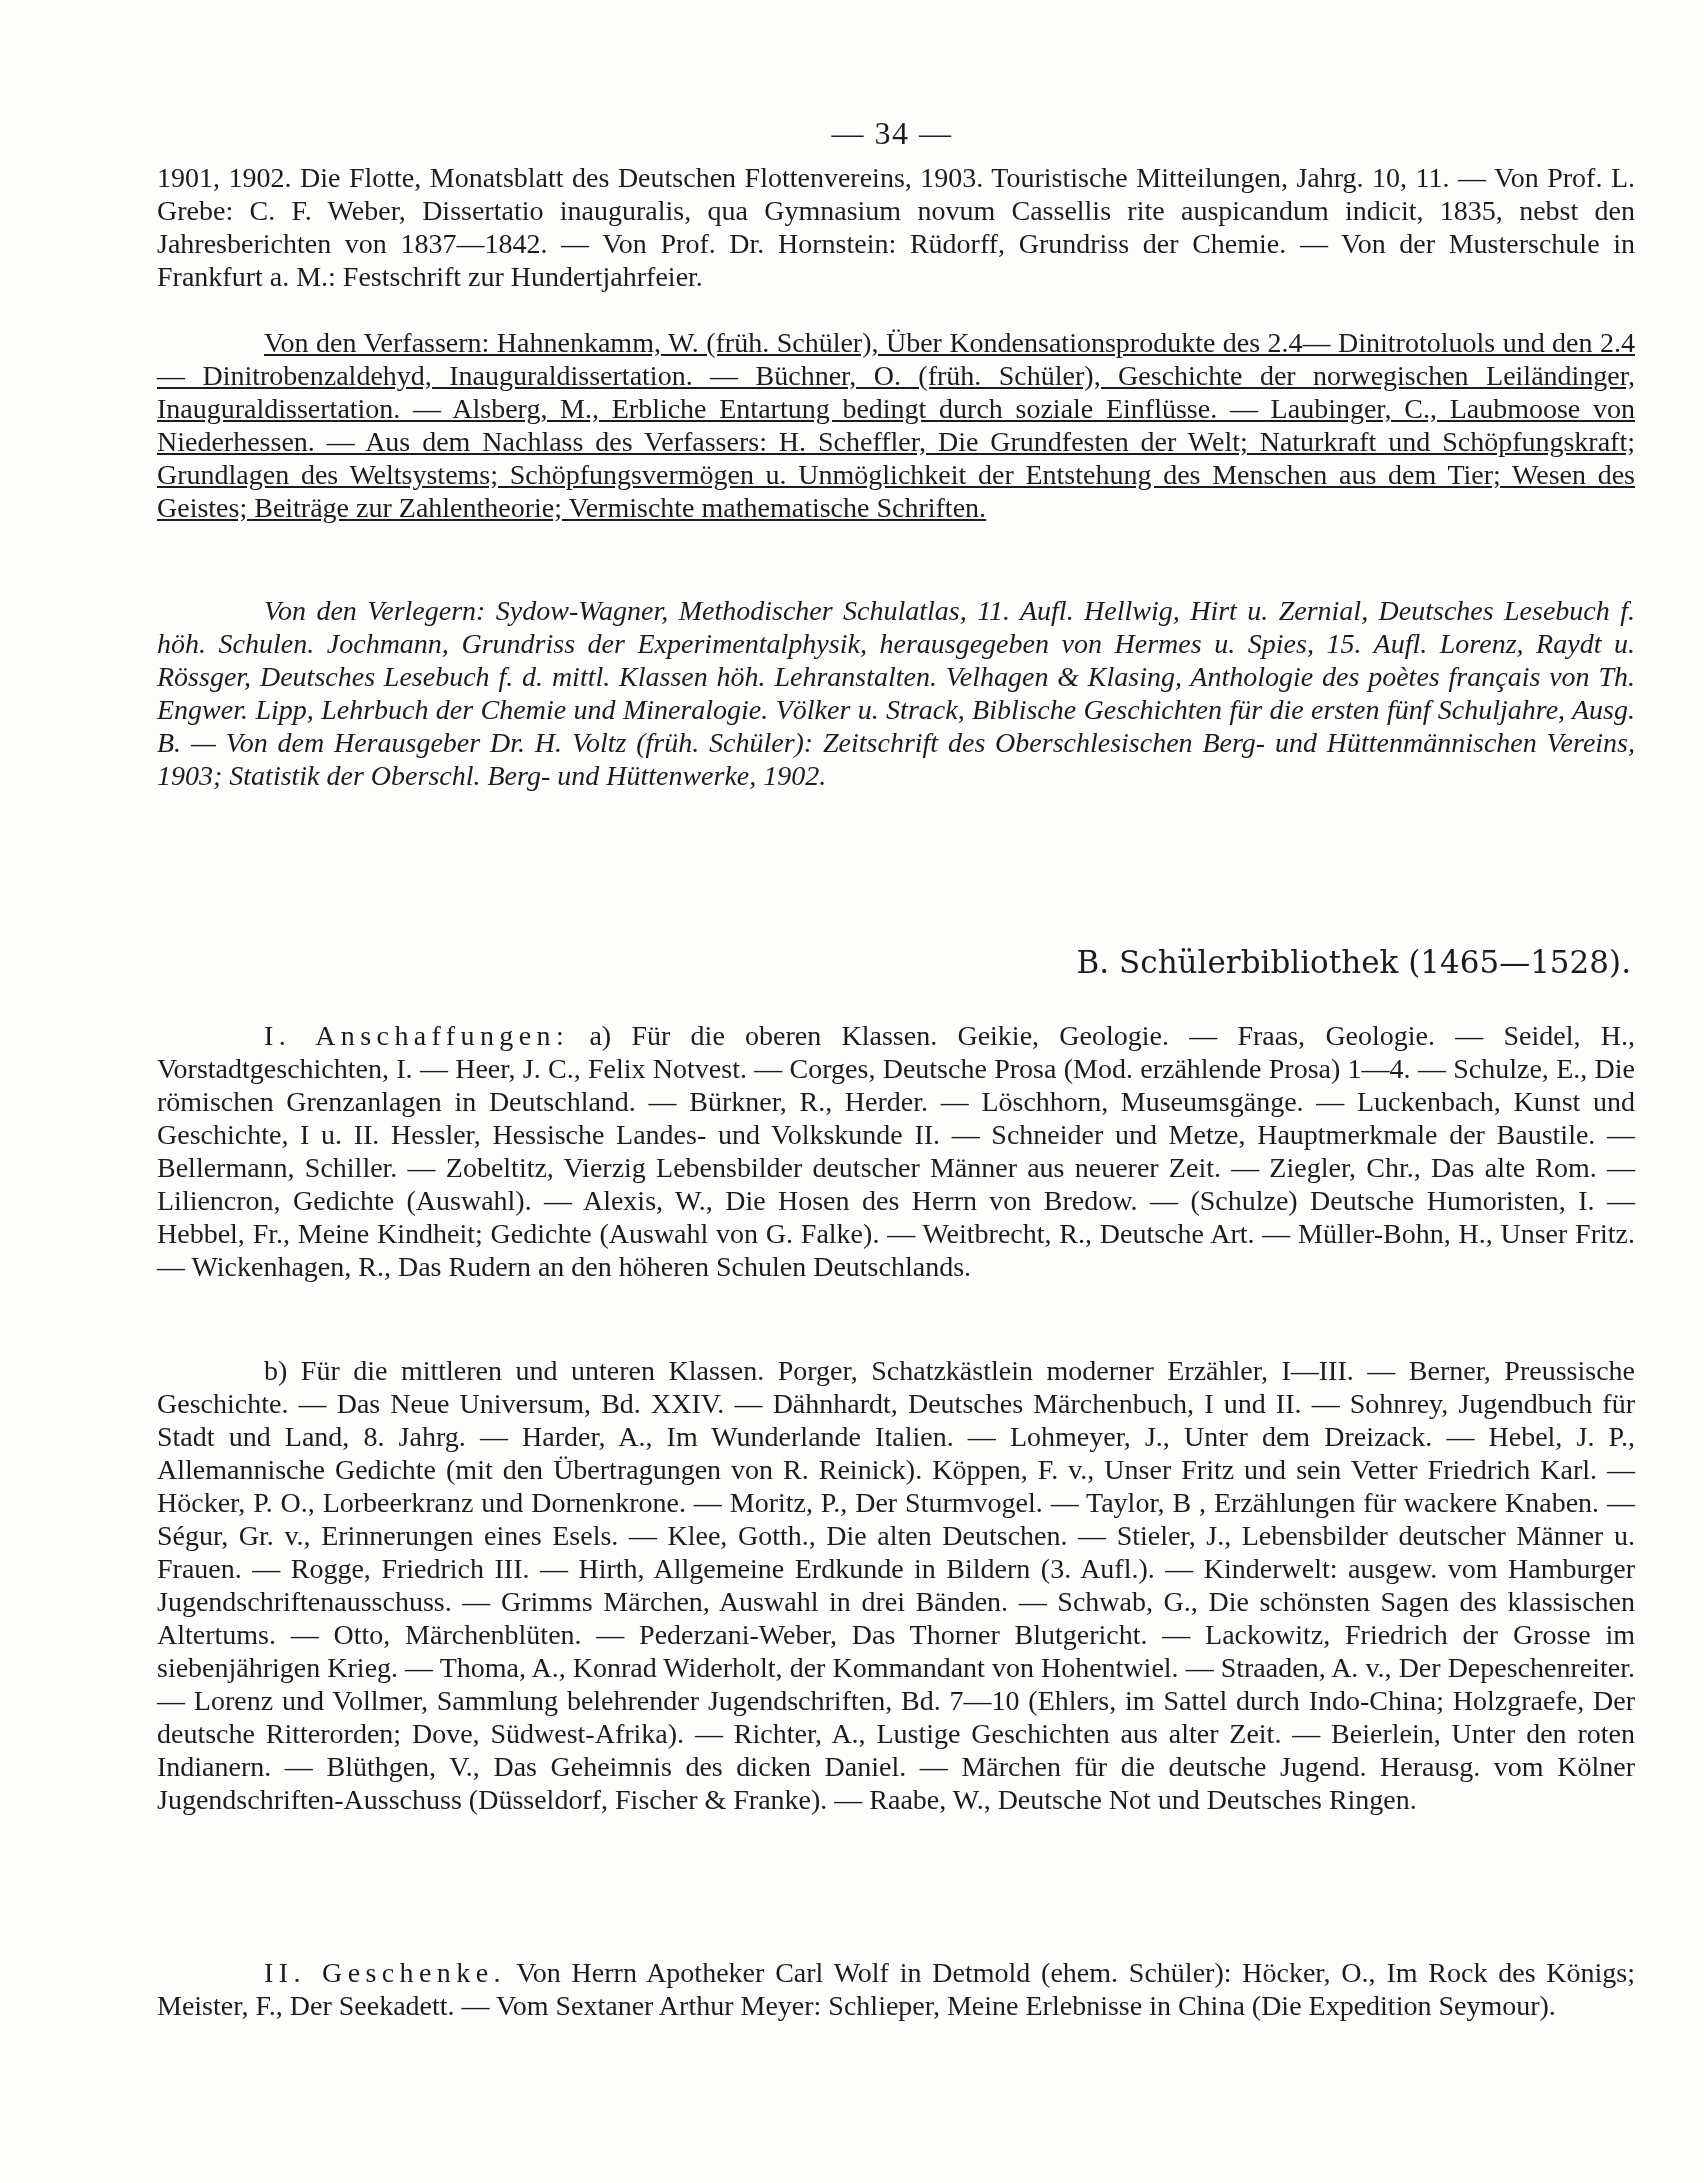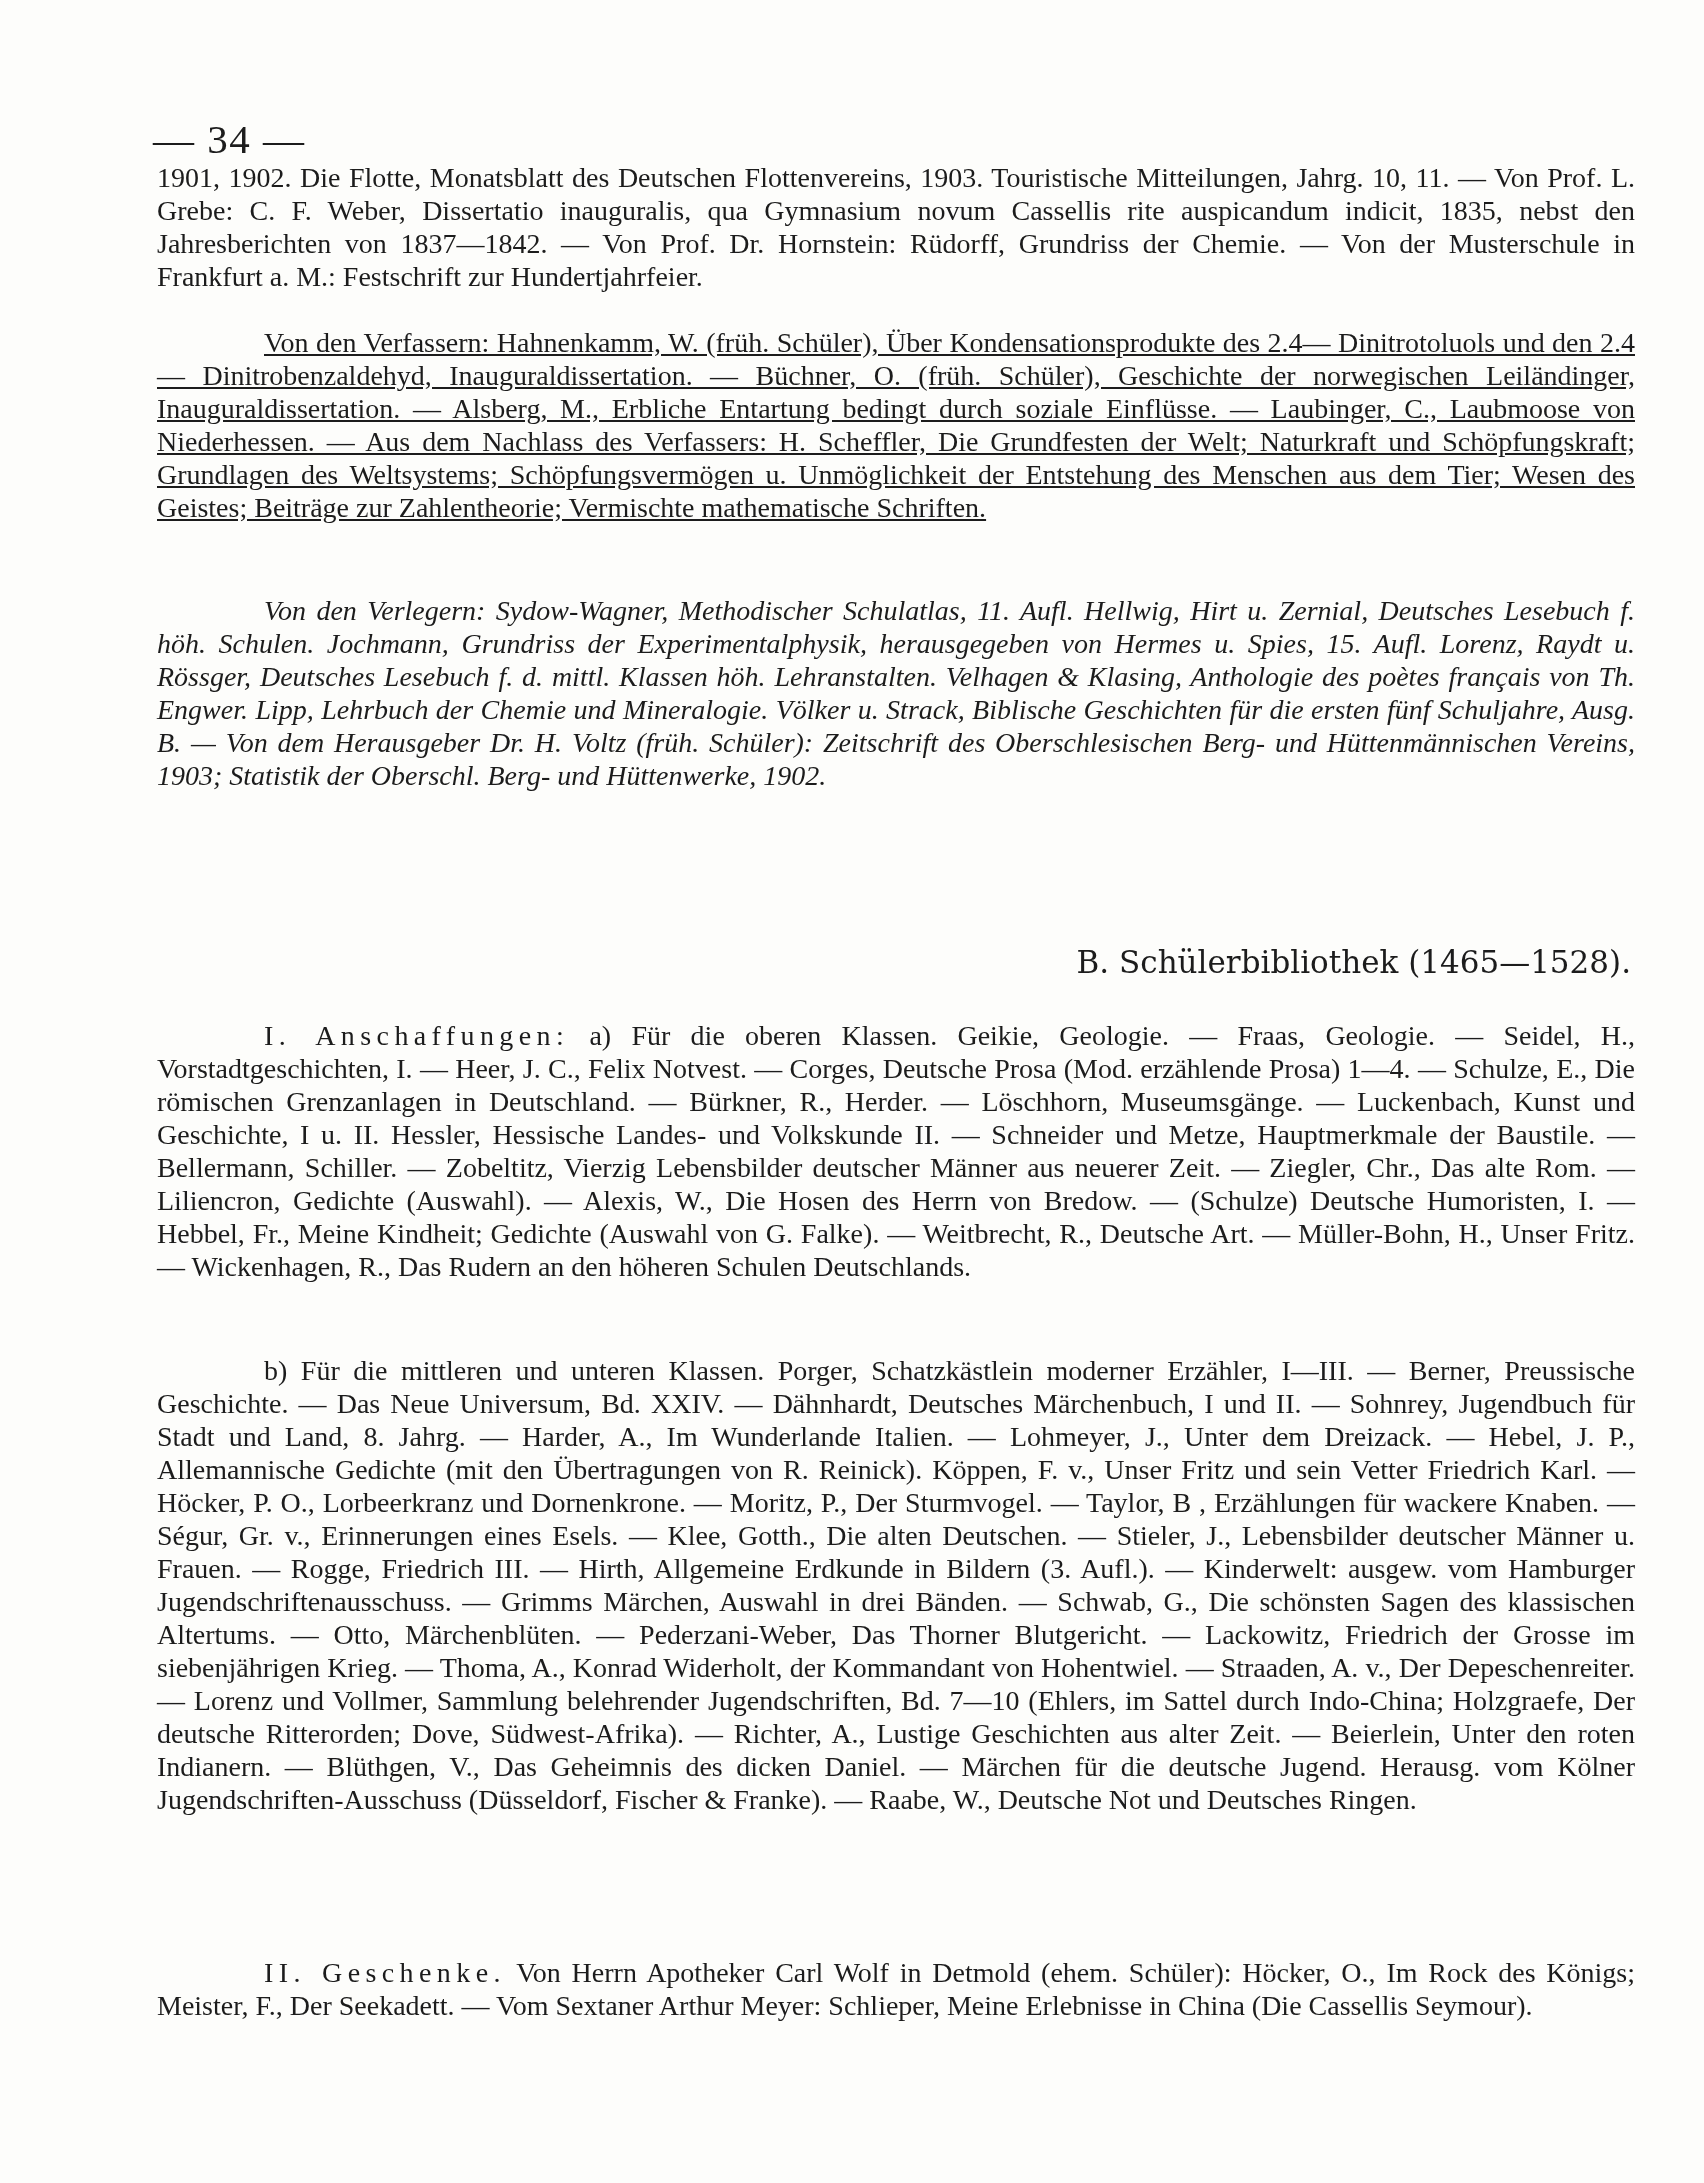--- a/index.html
+++ b/index.html
@@ -19,22 +19,22 @@
       position: absolute;
       left: 153px;
       top: 0;
       width: 1478px;
     }
     .page-number {
       position: absolute;
       top: 115px;
       left: 0;
       width: 1478px;
-      text-align: left;
-      font-size: 41px;
+      text-align: center;
+      font-size: 32px;
       letter-spacing: 1.5px;
     }
     .block {
       position: absolute;
       left: 4px;
       width: 1478px;
       font-size: 28px;
       line-height: 33px;
       text-align: justify;
       font-stretch: condensed;
@@ -90,17 +90,17 @@
 
   <div class="block" id="b4">
     <p class="indent"><span class="spaced">I. Anschaffungen:</span> <span>a) Für die oberen Klassen. Geikie, Geologie. — Fraas, Geologie. — Seidel, H., Vorstadtgeschichten, I. — Heer, J. C., Felix Notvest. — Corges, Deutsche Prosa (Mod. erzählende Prosa) 1—4. — Schulze, E., Die römischen Grenzanlagen in Deutschland. — Bürkner, R., Herder. — Löschhorn, Museumsgänge. — Luckenbach, Kunst und Geschichte, I u. II. Hessler, Hessische Landes- und Volkskunde II. — Schneider und Metze, Hauptmerkmale der Baustile. — Bellermann, Schiller. — Zobeltitz, Vierzig Lebensbilder deutscher Männer aus neuerer Zeit. — Ziegler, Chr., Das alte Rom. — Liliencron, Gedichte (Auswahl). — Alexis, W., Die Hosen des Herrn von Bredow. — (Schulze) Deutsche Humoristen, I. — Hebbel, Fr., Meine Kindheit; Gedichte (Auswahl von G. Falke). — Weitbrecht, R., Deutsche Art. — Müller-Bohn, H., Unser Fritz. — Wickenhagen, R., Das Rudern an den höheren Schulen Deutschlands.</span></p>
   </div>
 
   <div class="block" id="b5">
     <p class="indent">b) Für die mittleren und unteren Klassen. Porger, Schatzkästlein moderner Erzähler, I—III. — Berner, Preussische Geschichte. — Das Neue Universum, Bd. XXIV. — Dähnhardt, Deutsches Märchenbuch, I und II. — Sohnrey, Jugendbuch für Stadt und Land, 8. Jahrg. — Harder, A., Im Wunderlande Italien. — Lohmeyer, J., Unter dem Dreizack. — Hebel, J. P., Allemannische Gedichte (mit den Übertragungen von R. Reinick). Köppen, F. v., Unser Fritz und sein Vetter Friedrich Karl. — Höcker, P. O., Lorbeerkranz und Dornenkrone. — Moritz, P., Der Sturmvogel. — Taylor, B , Erzählungen für wackere Knaben. — Ségur, Gr. v., Erinnerungen eines Esels. — Klee, Gotth., Die alten Deutschen. — Stieler, J., Lebensbilder deutscher Männer u. Frauen. — Rogge, Friedrich III. — Hirth, Allgemeine Erdkunde in Bildern (3. Aufl.). — Kinderwelt: ausgew. vom Hamburger Jugendschriftenausschuss. — Grimms Märchen, Auswahl in drei Bänden. — Schwab, G., Die schönsten Sagen des klassischen Altertums. — Otto, Märchenblüten. — Pederzani-Weber, Das Thorner Blutgericht. — Lackowitz, Friedrich der Grosse im siebenjährigen Krieg. — Thoma, A., Konrad Widerholt, der Kommandant von Hohentwiel. — Straaden, A. v., Der Depeschenreiter. — Lorenz und Vollmer, Sammlung belehrender Jugendschriften, Bd. 7—10 (Ehlers, im Sattel durch Indo-China; Holzgraefe, Der deutsche Ritterorden; Dove, Südwest-Afrika). — Richter, A., Lustige Geschichten aus alter Zeit. — Beierlein, Unter den roten Indianern. — Blüthgen, V., Das Geheimnis des dicken Daniel. — Märchen für die deutsche Jugend. Herausg. vom Kölner Jugendschriften-Ausschuss (Düsseldorf, Fischer &amp; Franke). — Raabe, W., Deutsche Not und Deutsches Ringen.</p>
   </div>
 
   <div class="block" id="b6">
-    <p class="indent"><span class="spaced">II. Geschenke.</span> <span>Von Herrn Apotheker Carl Wolf in Detmold (ehem. Schüler): Höcker, O., Im Rock des Königs; Meister, F., Der Seekadett. — Vom Sextaner Arthur Meyer: Schlieper, Meine Erlebnisse in China (Die Cassellis Seymour).</span></p>
+    <p class="indent"><span class="spaced">II. Geschenke.</span> <span>Von Herrn Apotheker Carl Wolf in Detmold (ehem. Schüler): Höcker, O., Im Rock des Königs; Meister, F., Der Seekadett. — Vom Sextaner Arthur Meyer: Schlieper, Meine Erlebnisse in China (Die Expedition Seymour).</span></p>
   </div>
 
 </div>
 
 
 </body></html>

